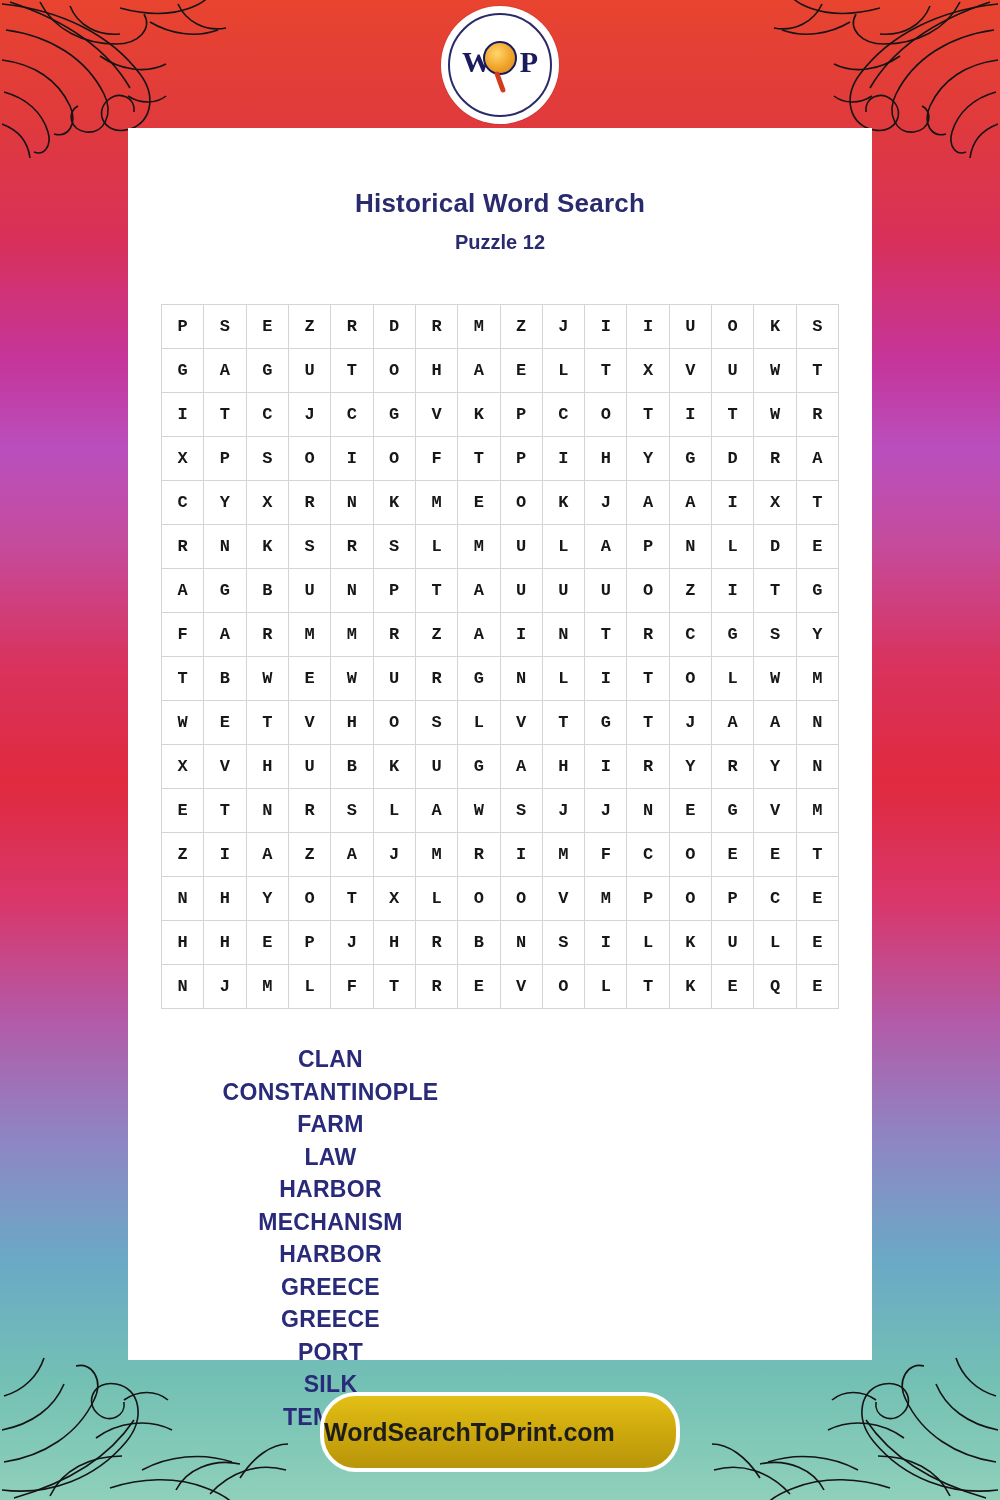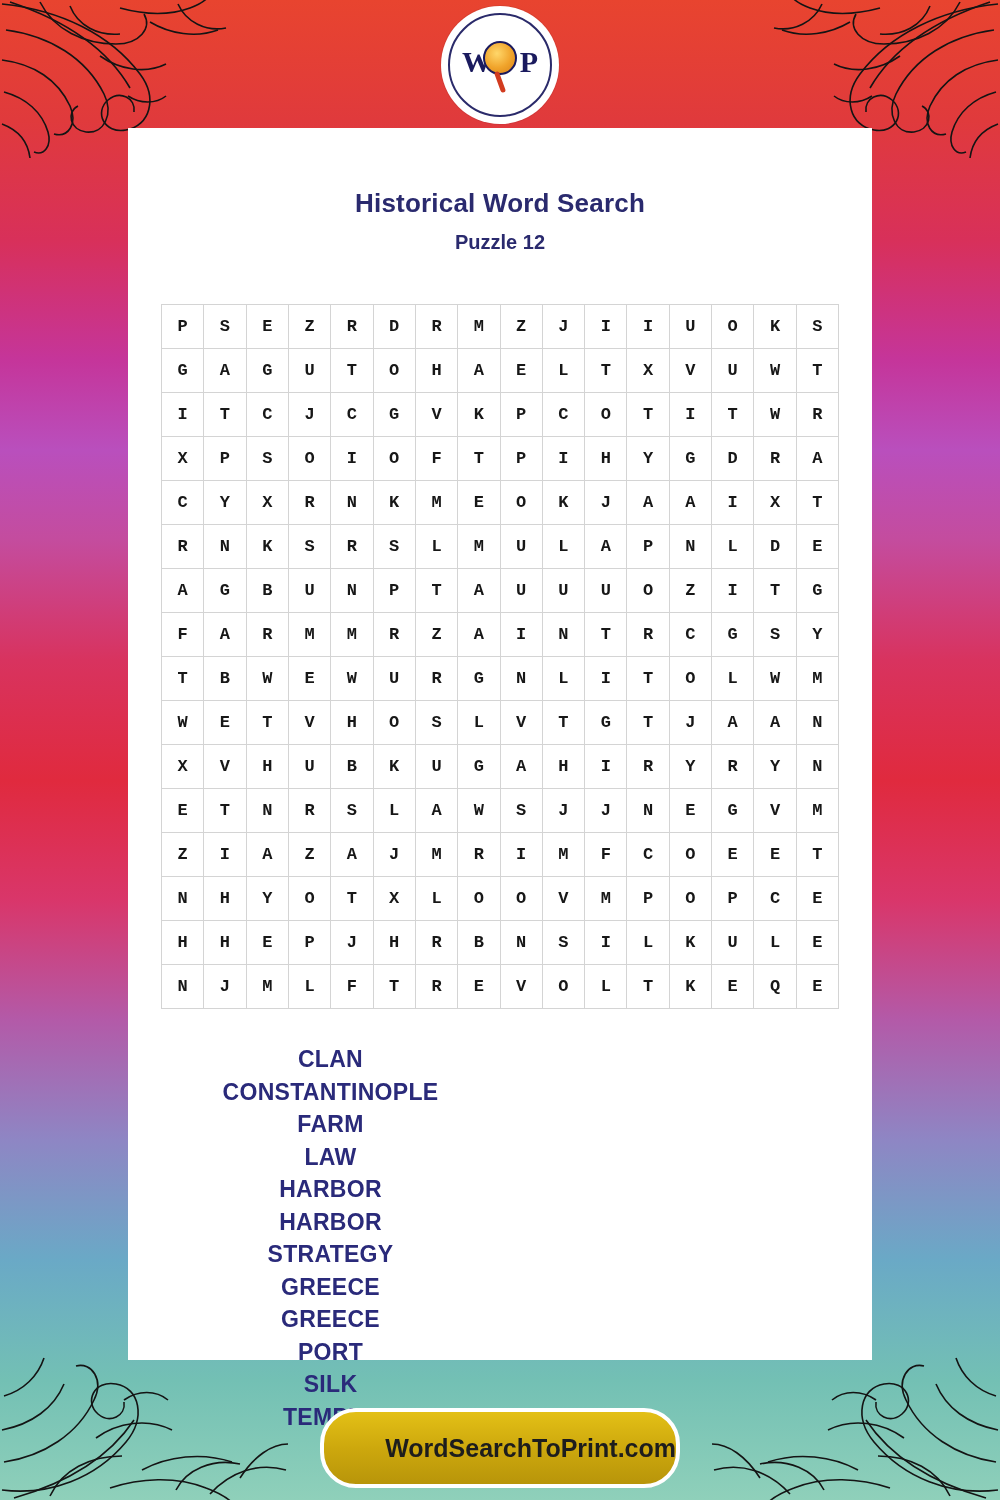--- a/index.html
+++ b/index.html
@@ -163,30 +163,30 @@
     font-size: 23px;
     font-weight: bold;
     line-height: 32.5px;
     letter-spacing: 0.3px;
   }
 
   
   #footer-pill {
     position: absolute;
     left: 50%;
-    bottom: 12px;
+    bottom: 28px;
     transform: translateX(-50%);
     width: 352px;
     height: 72px;
     border-radius: 36px;
     background: linear-gradient(180deg, #e3c016 0%, #cda80d 50%, #b8950a 100%);
     border: 4px solid #ffffff;
     display: flex;
     align-items: center;
-    justify-content: flex-end;
+    justify-content: flex-start;
     z-index: 6;
   }
   #footer-pill .label {
     font-size: 25px;
     font-weight: bold;
     color: #1d1d1d;
   }
 </style>
 </head>
 <body>
@@ -573,22 +573,22 @@
         </table>
     </div>
 
     <div id="words">
       <div class="word-col" id="word-col-left">
           <div class="word">CLAN</div>
           <div class="word">CONSTANTINOPLE</div>
           <div class="word">FARM</div>
           <div class="word">LAW</div>
           <div class="word">HARBOR</div>
+          <div class="word">MECHANISM</div>
           <div class="word">HARBOR</div>
-          <div class="word">STRATEGY</div>
         </div>
       <div class="word-col" id="word-col-right">
           <div class="word">GREECE</div>
           <div class="word">GREECE</div>
           <div class="word">PORT</div>
           <div class="word">SILK</div>
           <div class="word">TEMPLE</div>
         </div>
     </div>
   </div>

